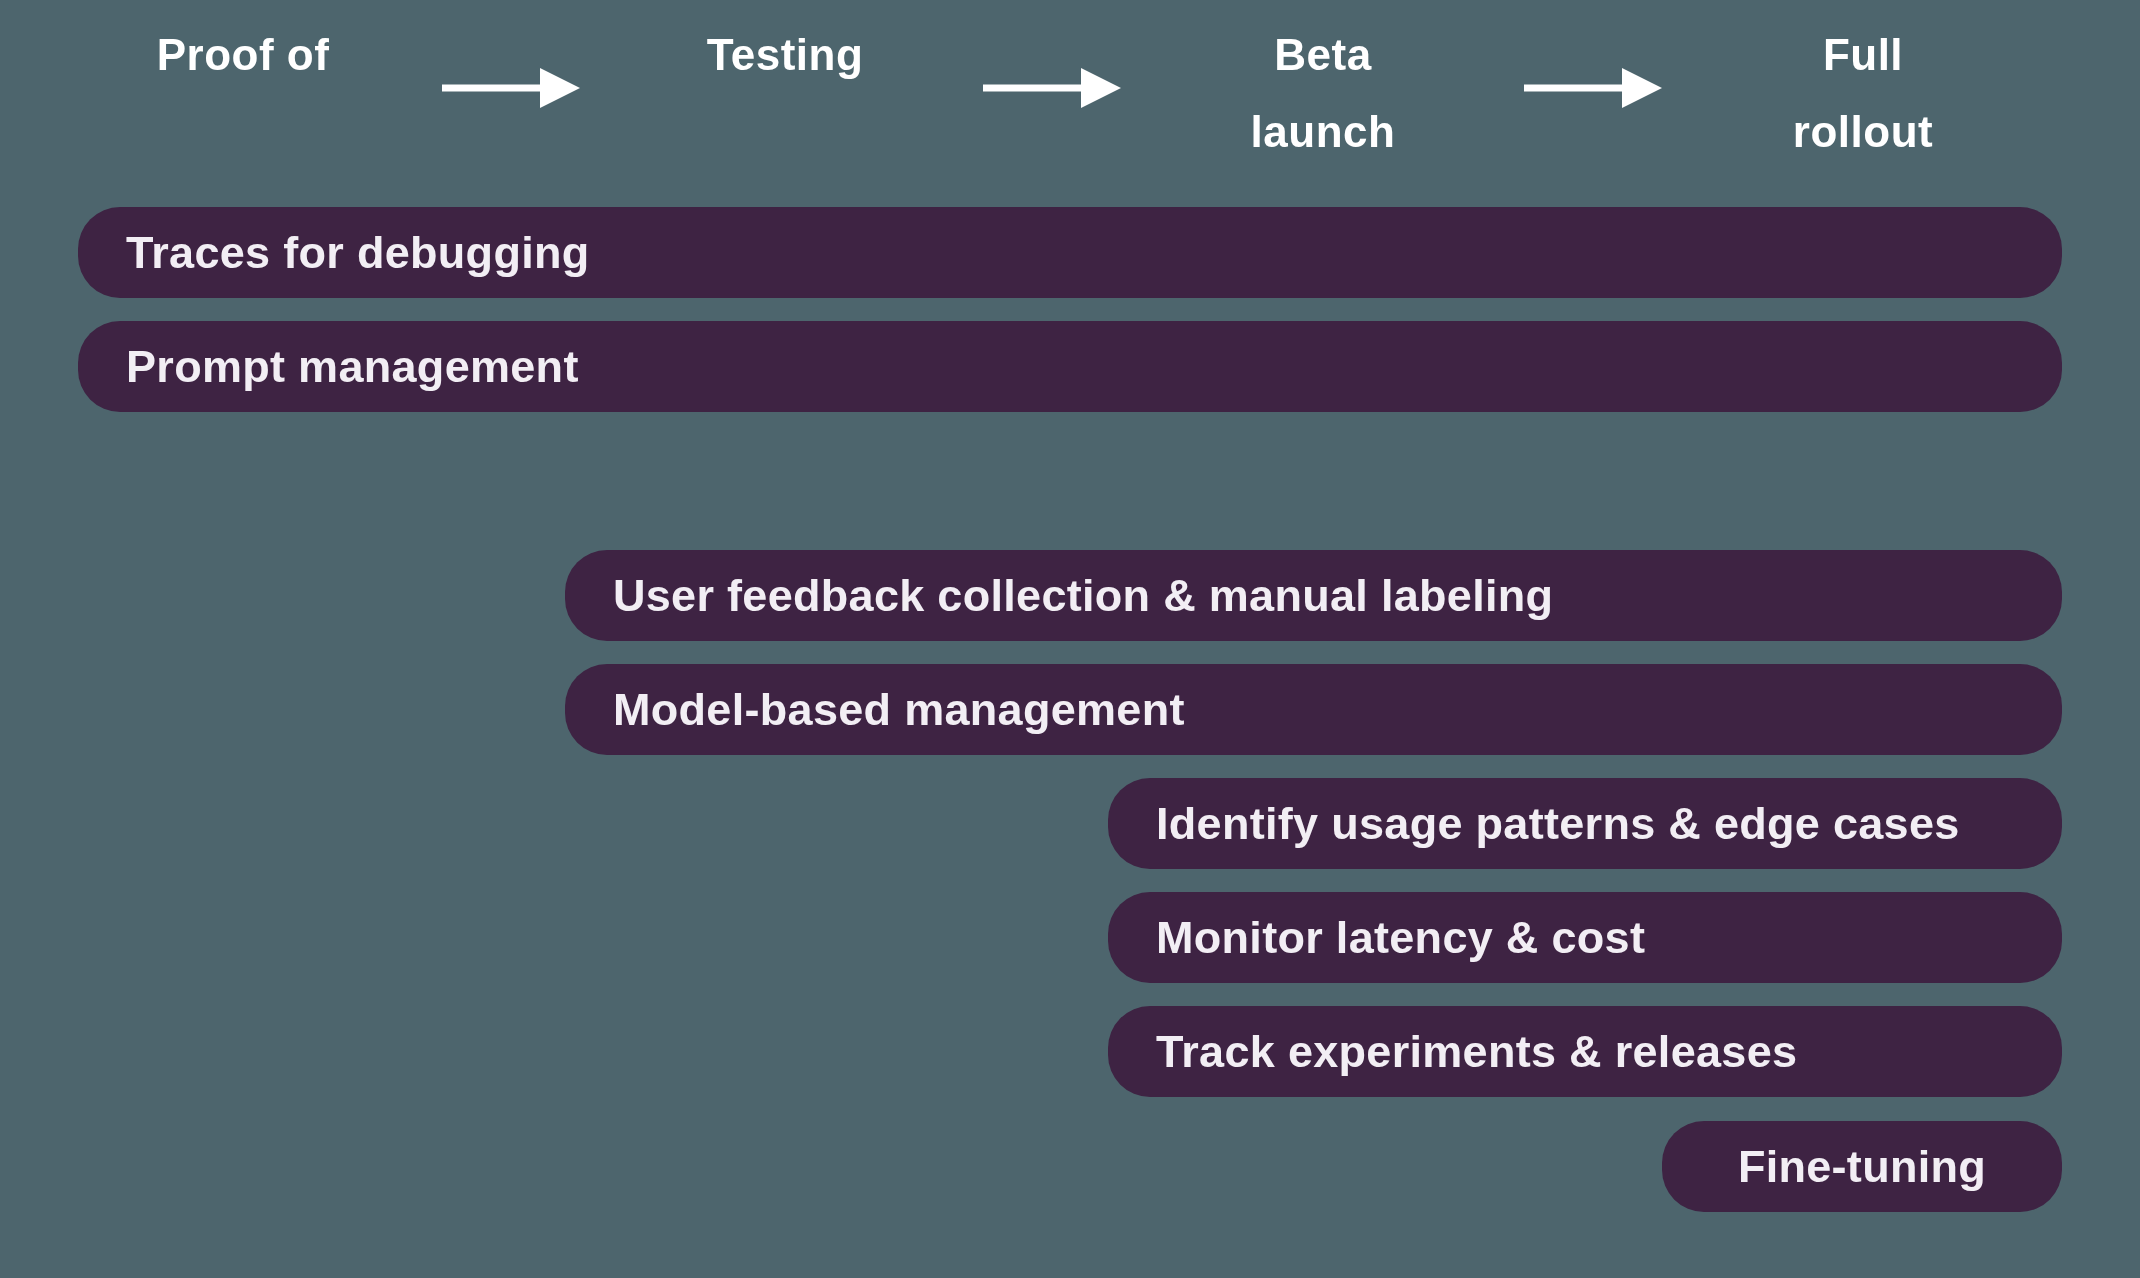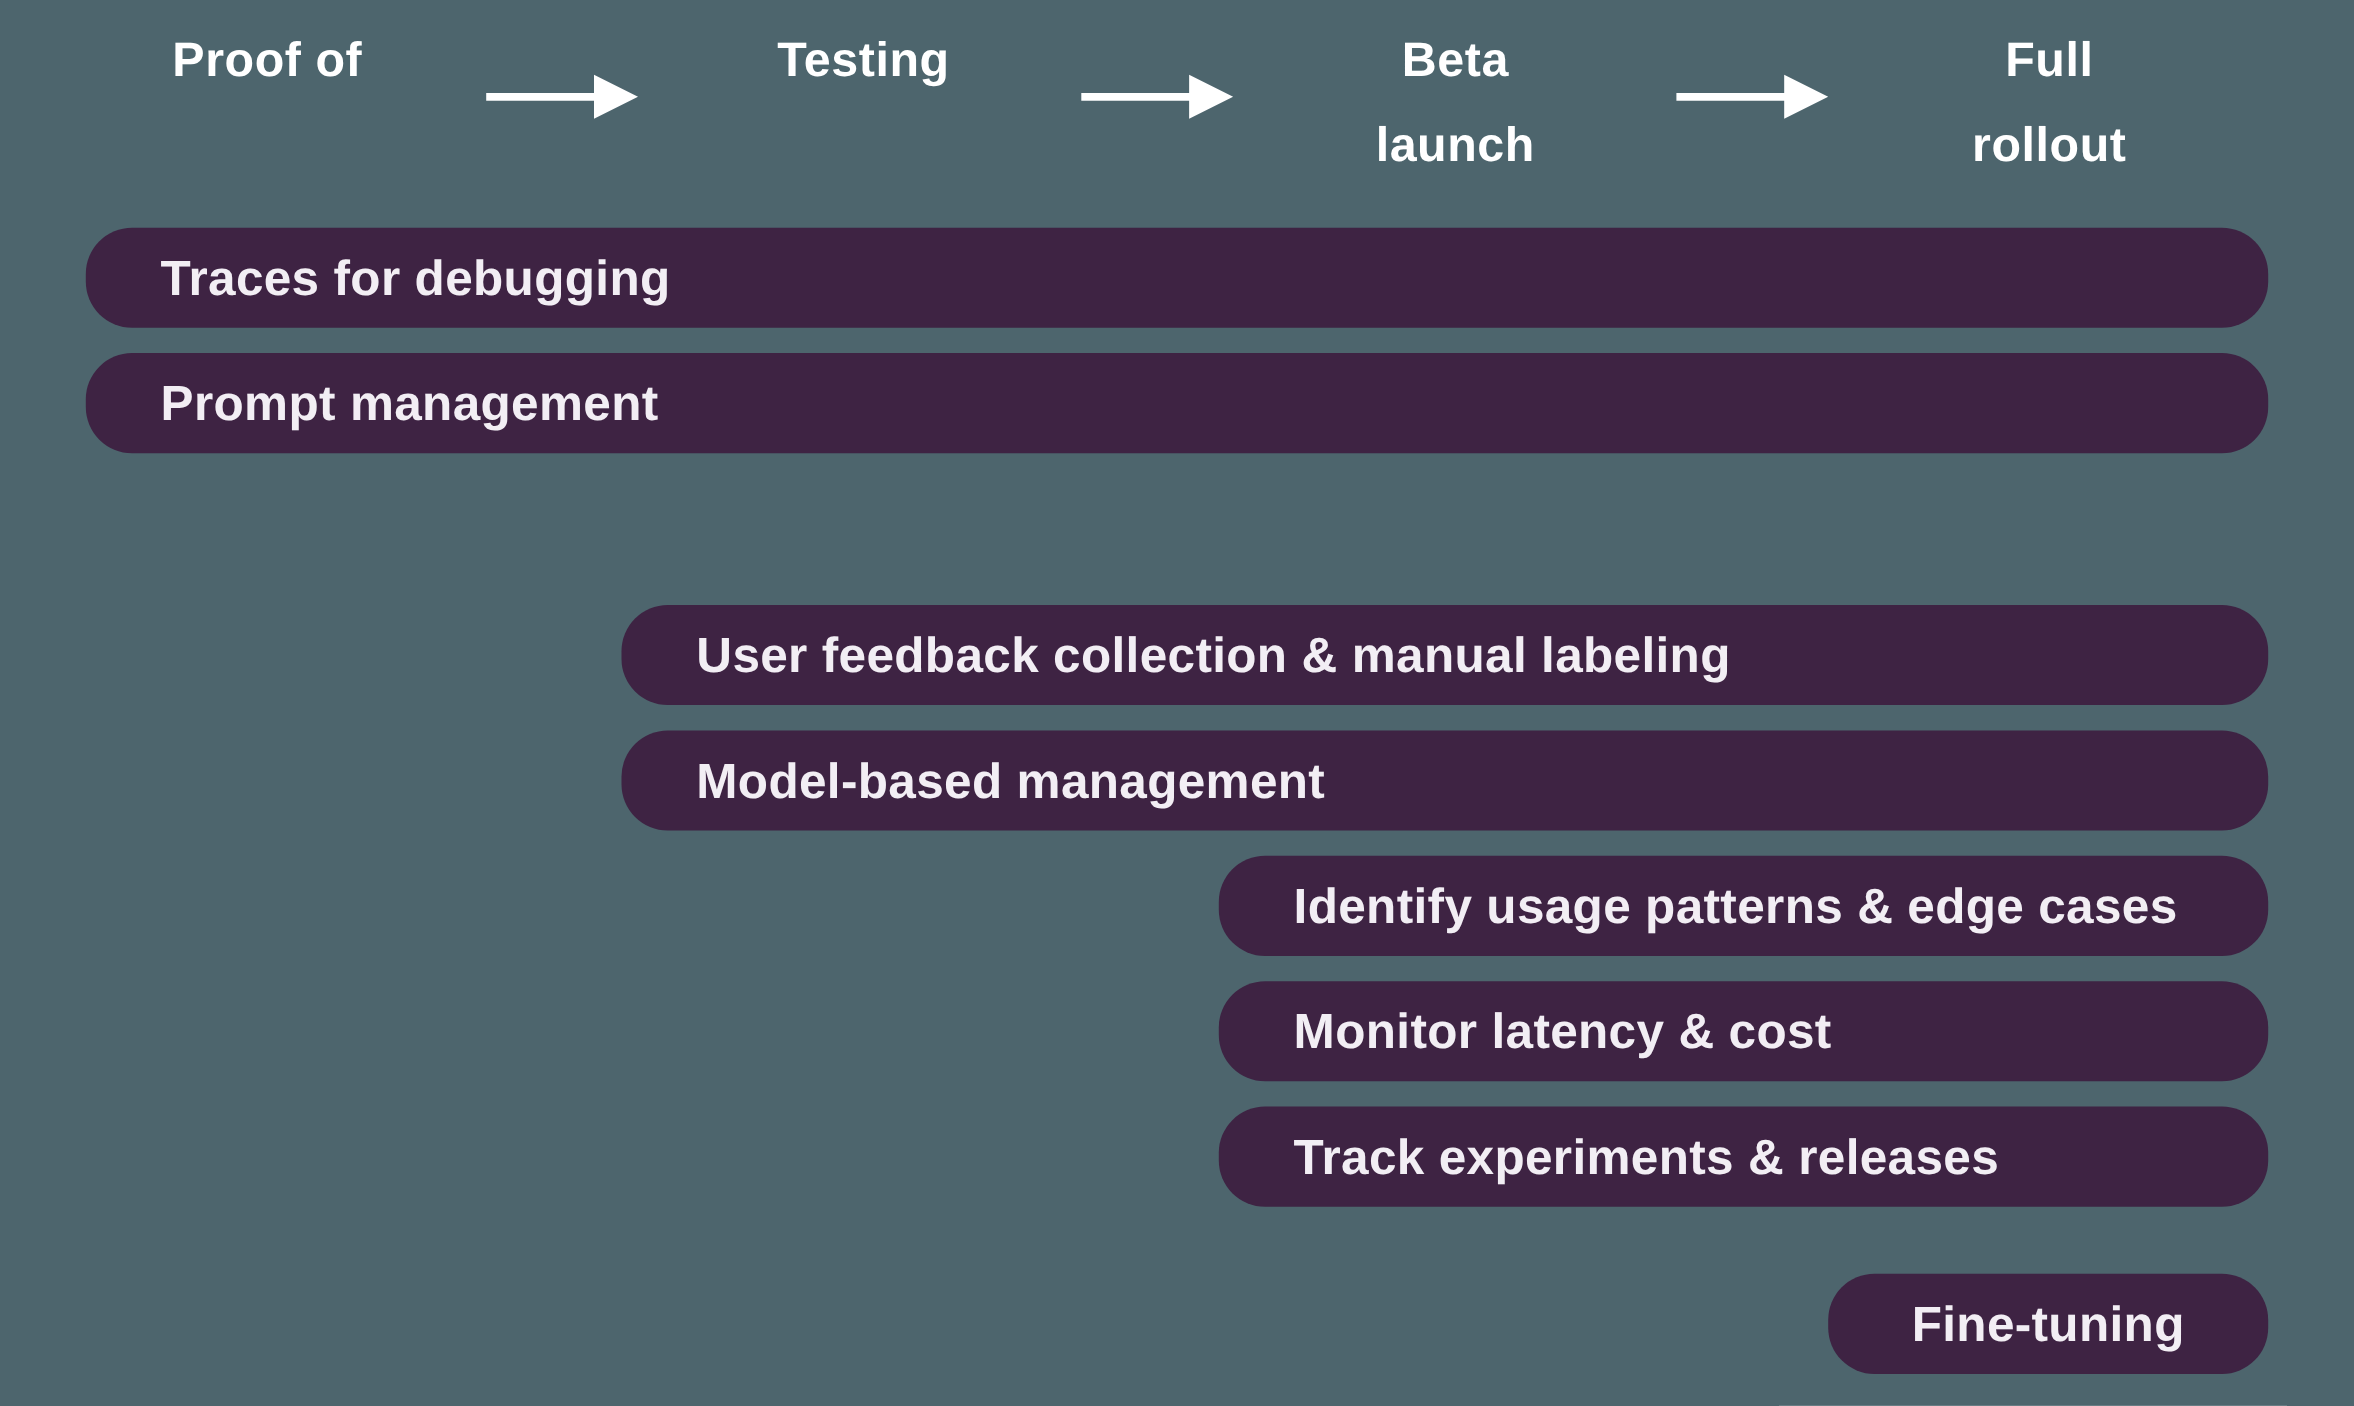--- a/index.html
+++ b/index.html
@@ -44,37 +44,37 @@
     background:#3e2343;
     border-radius:42px;
     display:flex;
     align-items:center;
     color:#f2eef4;
     font-size:45px;
     font-weight:bold;
     letter-spacing:0.3px;
     white-space:nowrap;
   }
-  .bar .bar-label{padding-left:68px;}
+  .bar .bar-label{padding-left:48px;}
   
   .col-1{left:78px;  width:1984px;}
   .col-2{left:565px; width:1497px;}
   .col-3{left:1108px;width:954px;}
   .col-4{left:1662px;width:400px; justify-content:center;}
   .col-4 .bar-label{padding-left:0;}
   
   .row-1{top:207px;}
   .row-2{top:321px;}
   .row-3{top:436px;}
   .row-4{top:550px;}
   .row-5{top:664px;}
   .row-6{top:778px;}
   .row-7{top:892px;}
   .row-8{top:1006px;}
-  .row-9{top:1158px;}
+  .row-9{top:1121px;}
 </style>
 </head>
 <body>
 
 <div class="canvas">
 
   <div class="stage-label stage-1">
     <span>Proof of</span>
   </div>
   <div class="stage-label stage-2">

